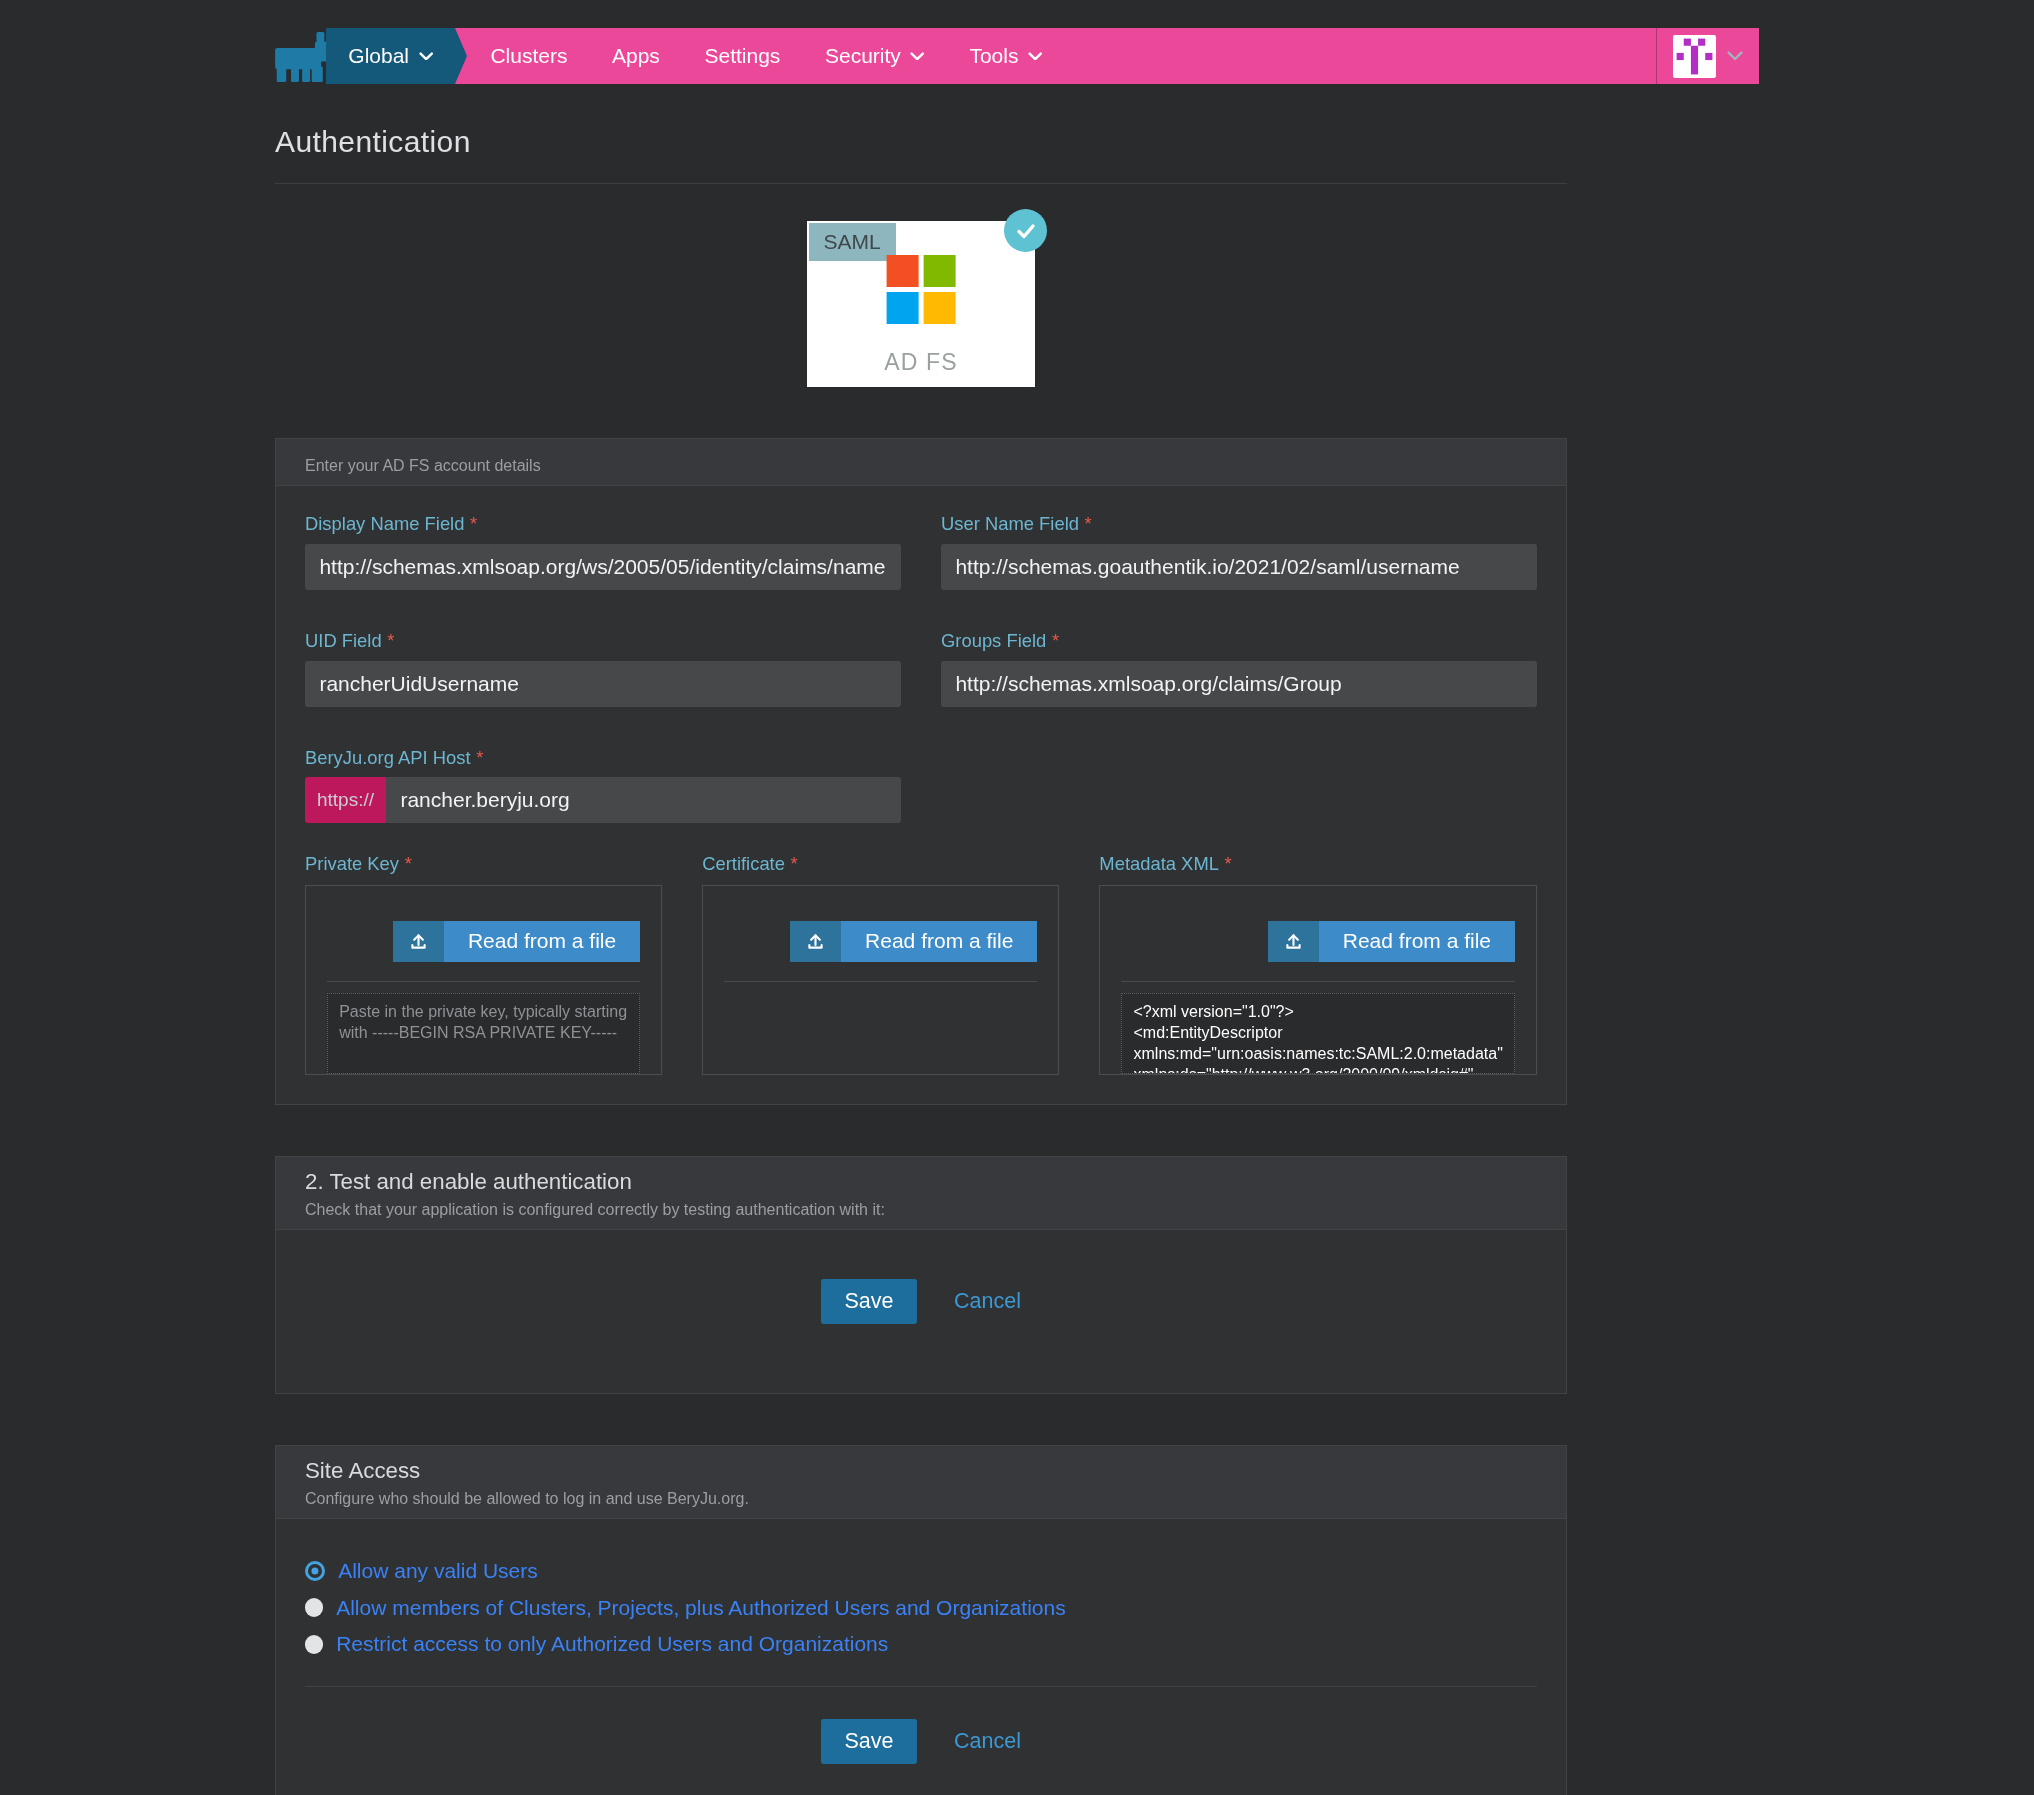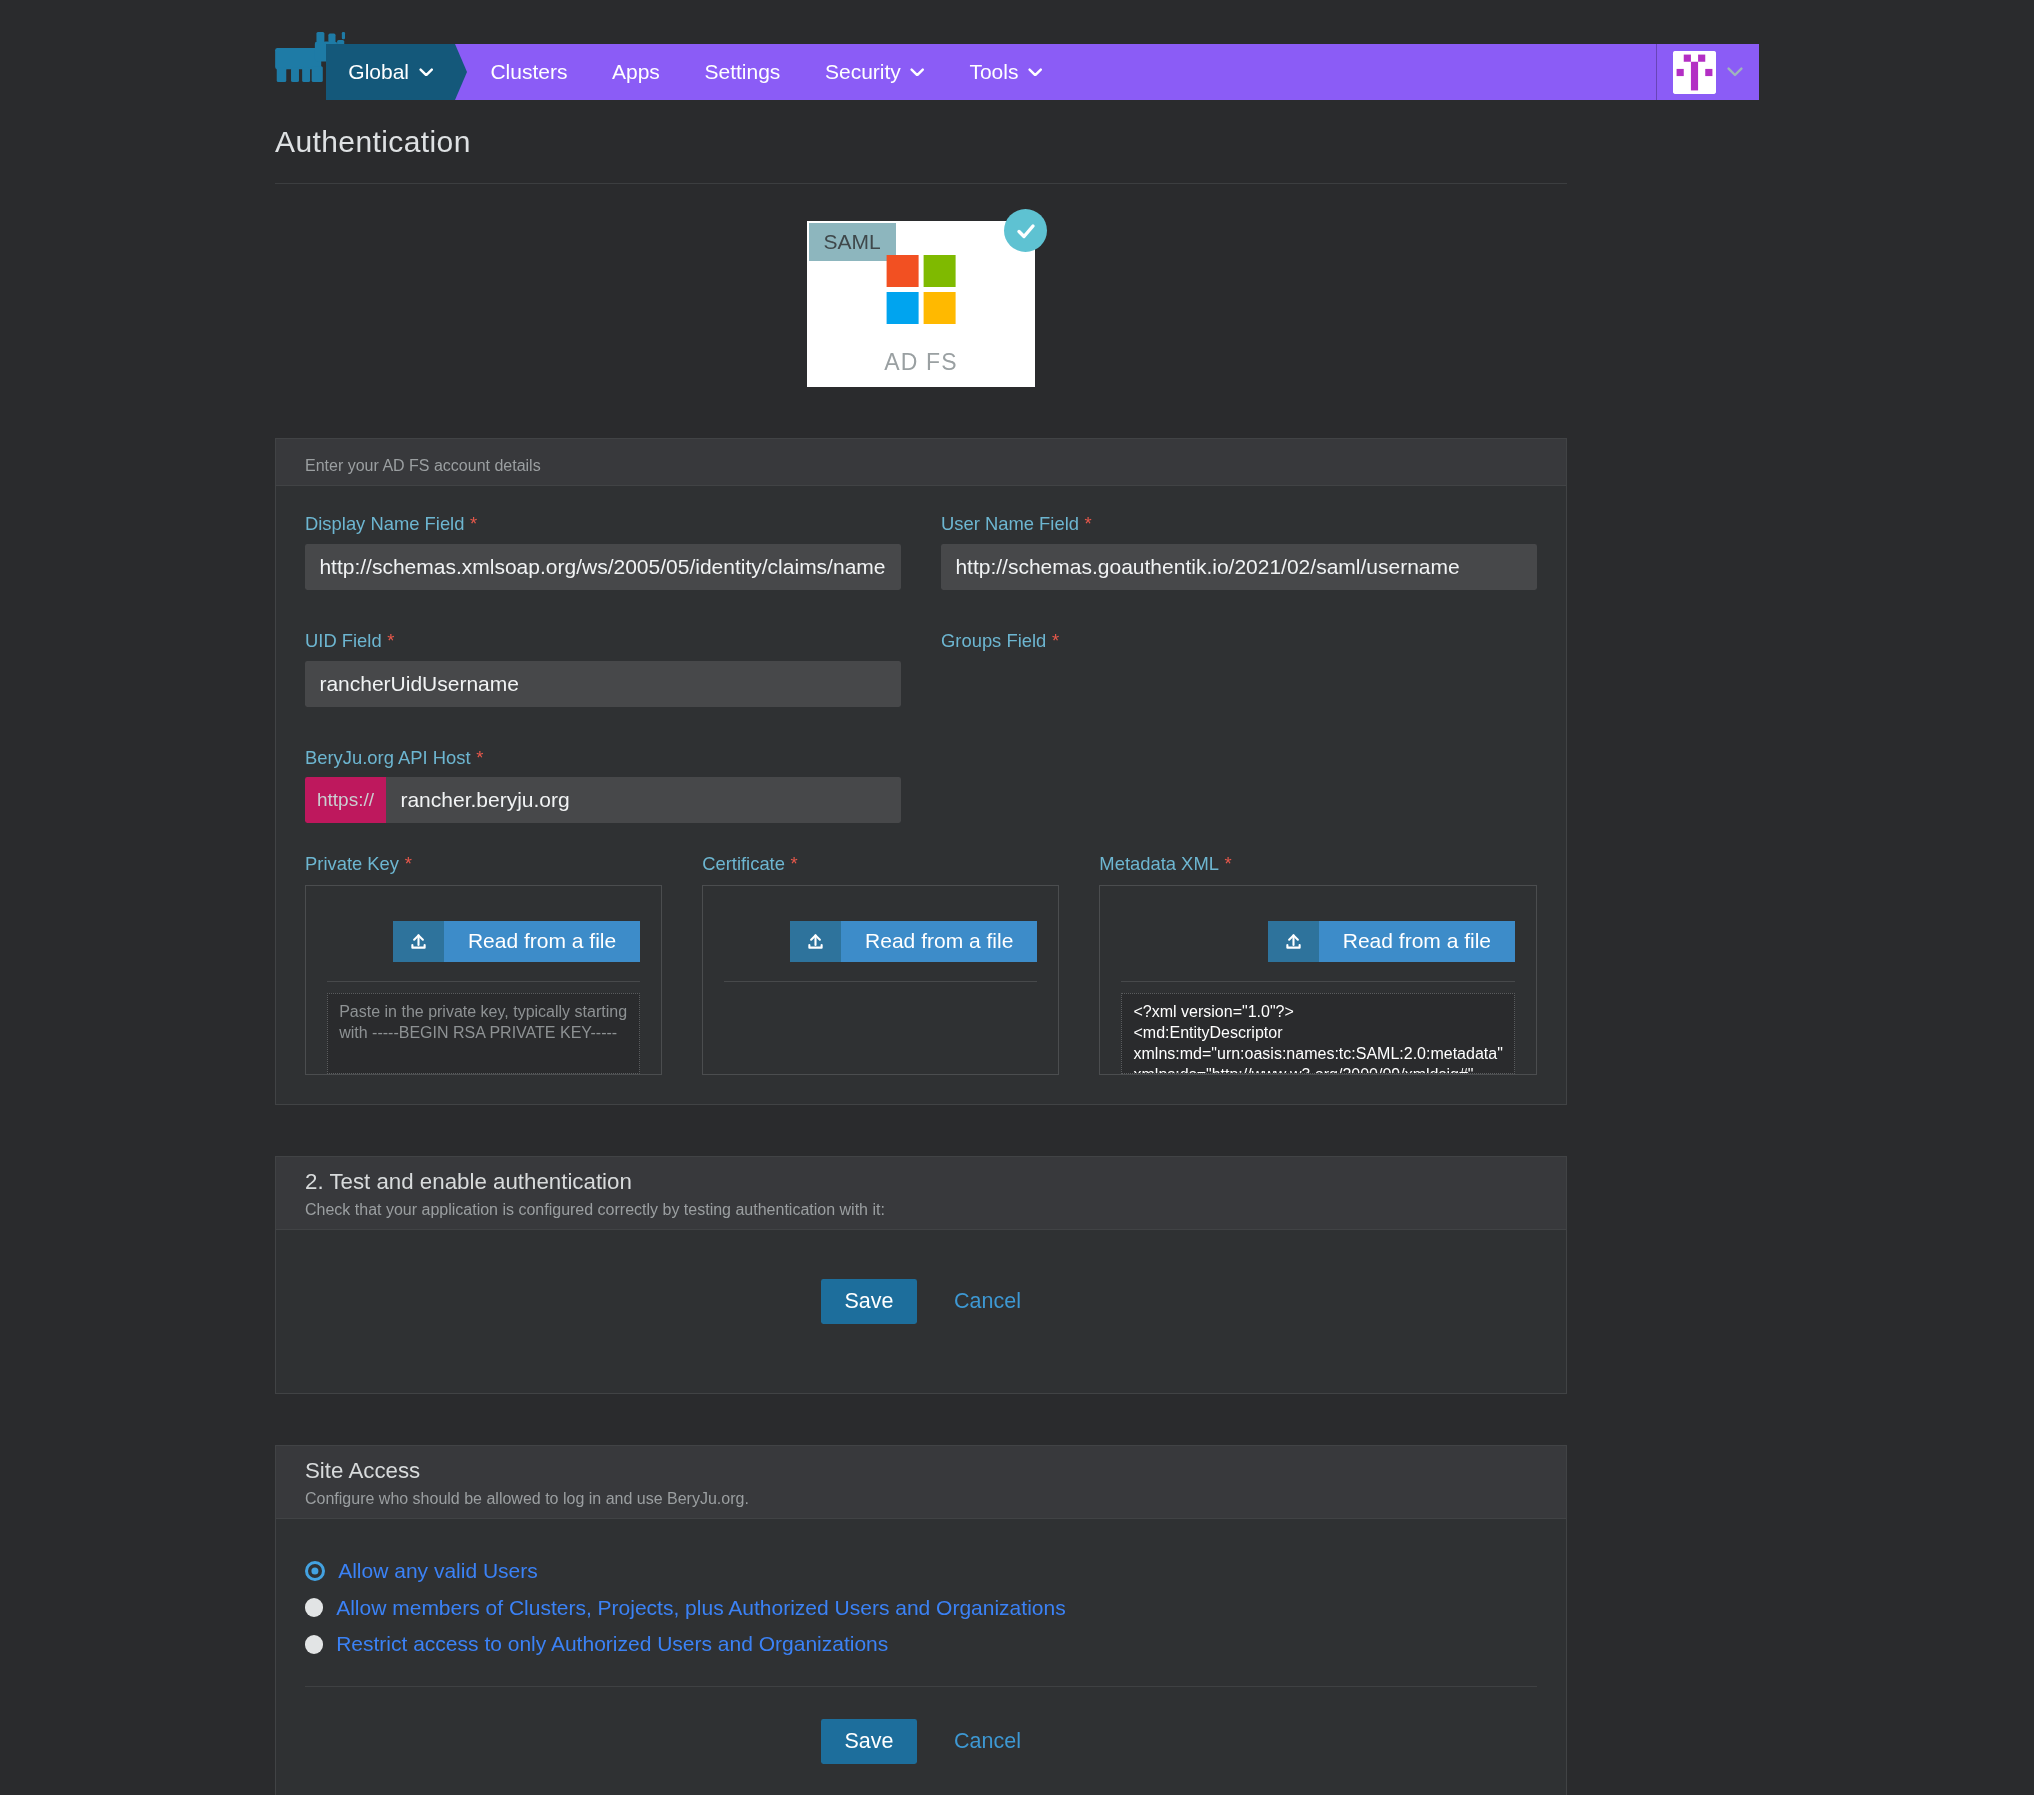--- a/index.html
+++ b/index.html
@@ -8,22 +8,22 @@
     background:#2a2b2d;
     font-family:"Liberation Sans", sans-serif;
     display:flex; flex-direction:column;
     position:relative;
   }
 
   
   .topbar { height:85px; flex:none; position:relative; background:#2a2b2d; }
   .logo { position:absolute; left:270px; top:32px; }
   .navbar {
-    position:absolute; left:326px; right:275px; top:44px; height:56px;
-    background:#8b5cf6; display:flex; align-items:stretch;
+    position:absolute; left:326px; right:275px; top:28px; height:56px;
+    background:#ec4899; display:flex; align-items:stretch;
   }
   .nav-item {
     display:flex; align-items:center; gap:9.6px; padding:0 22.3px;
     color:#ffffff; font-size:21px; cursor:pointer; white-space:nowrap;
   }
   .nav-item.active { background:#14587a; position:relative; margin-right:12.8px; }
   .nav-item.active::after {
     content:""; position:absolute; left:100%; top:0;
     border-top:28px solid transparent; border-bottom:28px solid transparent;
     border-left:12px solid #14587a;
@@ -244,20 +244,21 @@
         <div>
           <div class="field-label"><span>User Name Field</span><span class="req">*</span></div>
           <input class="text-input" value="http://schemas.goauthentik.io/2021/02/saml/username" style="">
         </div>
         <div>
           <div class="field-label"><span>UID Field</span><span class="req">*</span></div>
           <input class="text-input" value="rancherUidUsername" style="">
         </div>
         <div>
           <div class="field-label"><span>Groups Field</span><span class="req">*</span></div>
+          <input class="text-input" value="http://schemas.xmlsoap.org/claims/Group" style="">
         </div>
         <div>
           <div class="field-label"><span>BeryJu.org API Host</span><span class="req">*</span></div>
           <div class="input-group">
             <span class="addon">https://</span>
             <input class="text-input" value="rancher.beryju.org" style="">
           </div>
         </div>
         <div></div>
       </div>

